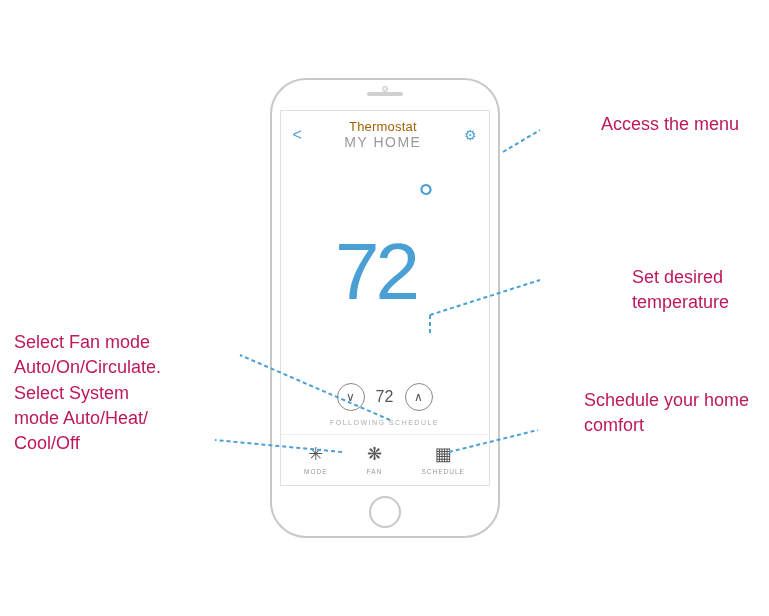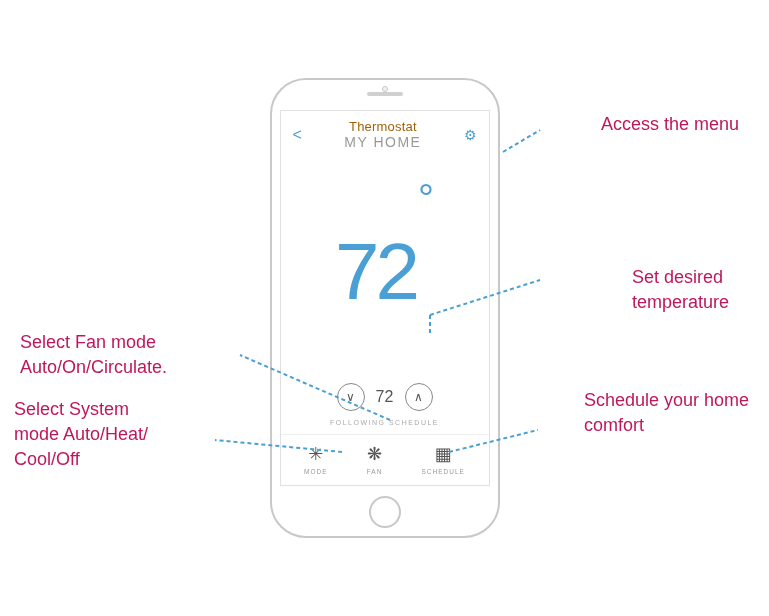--- a/index.html
+++ b/index.html
@@ -232,26 +232,25 @@
     
     .ann-temp {
       top: 265px;
       right: 40px;
     }
 
     
     .ann-fan {
       top: 330px;
       left: 14px;
-      margin-left: 6px;
     }
 
     
     .ann-system {
-      top: 397px;
+      top: 381px;
       left: 14px;
     }
 
     
     .ann-schedule {
       top: 388px;
       right: 20px;
     }
 
     

